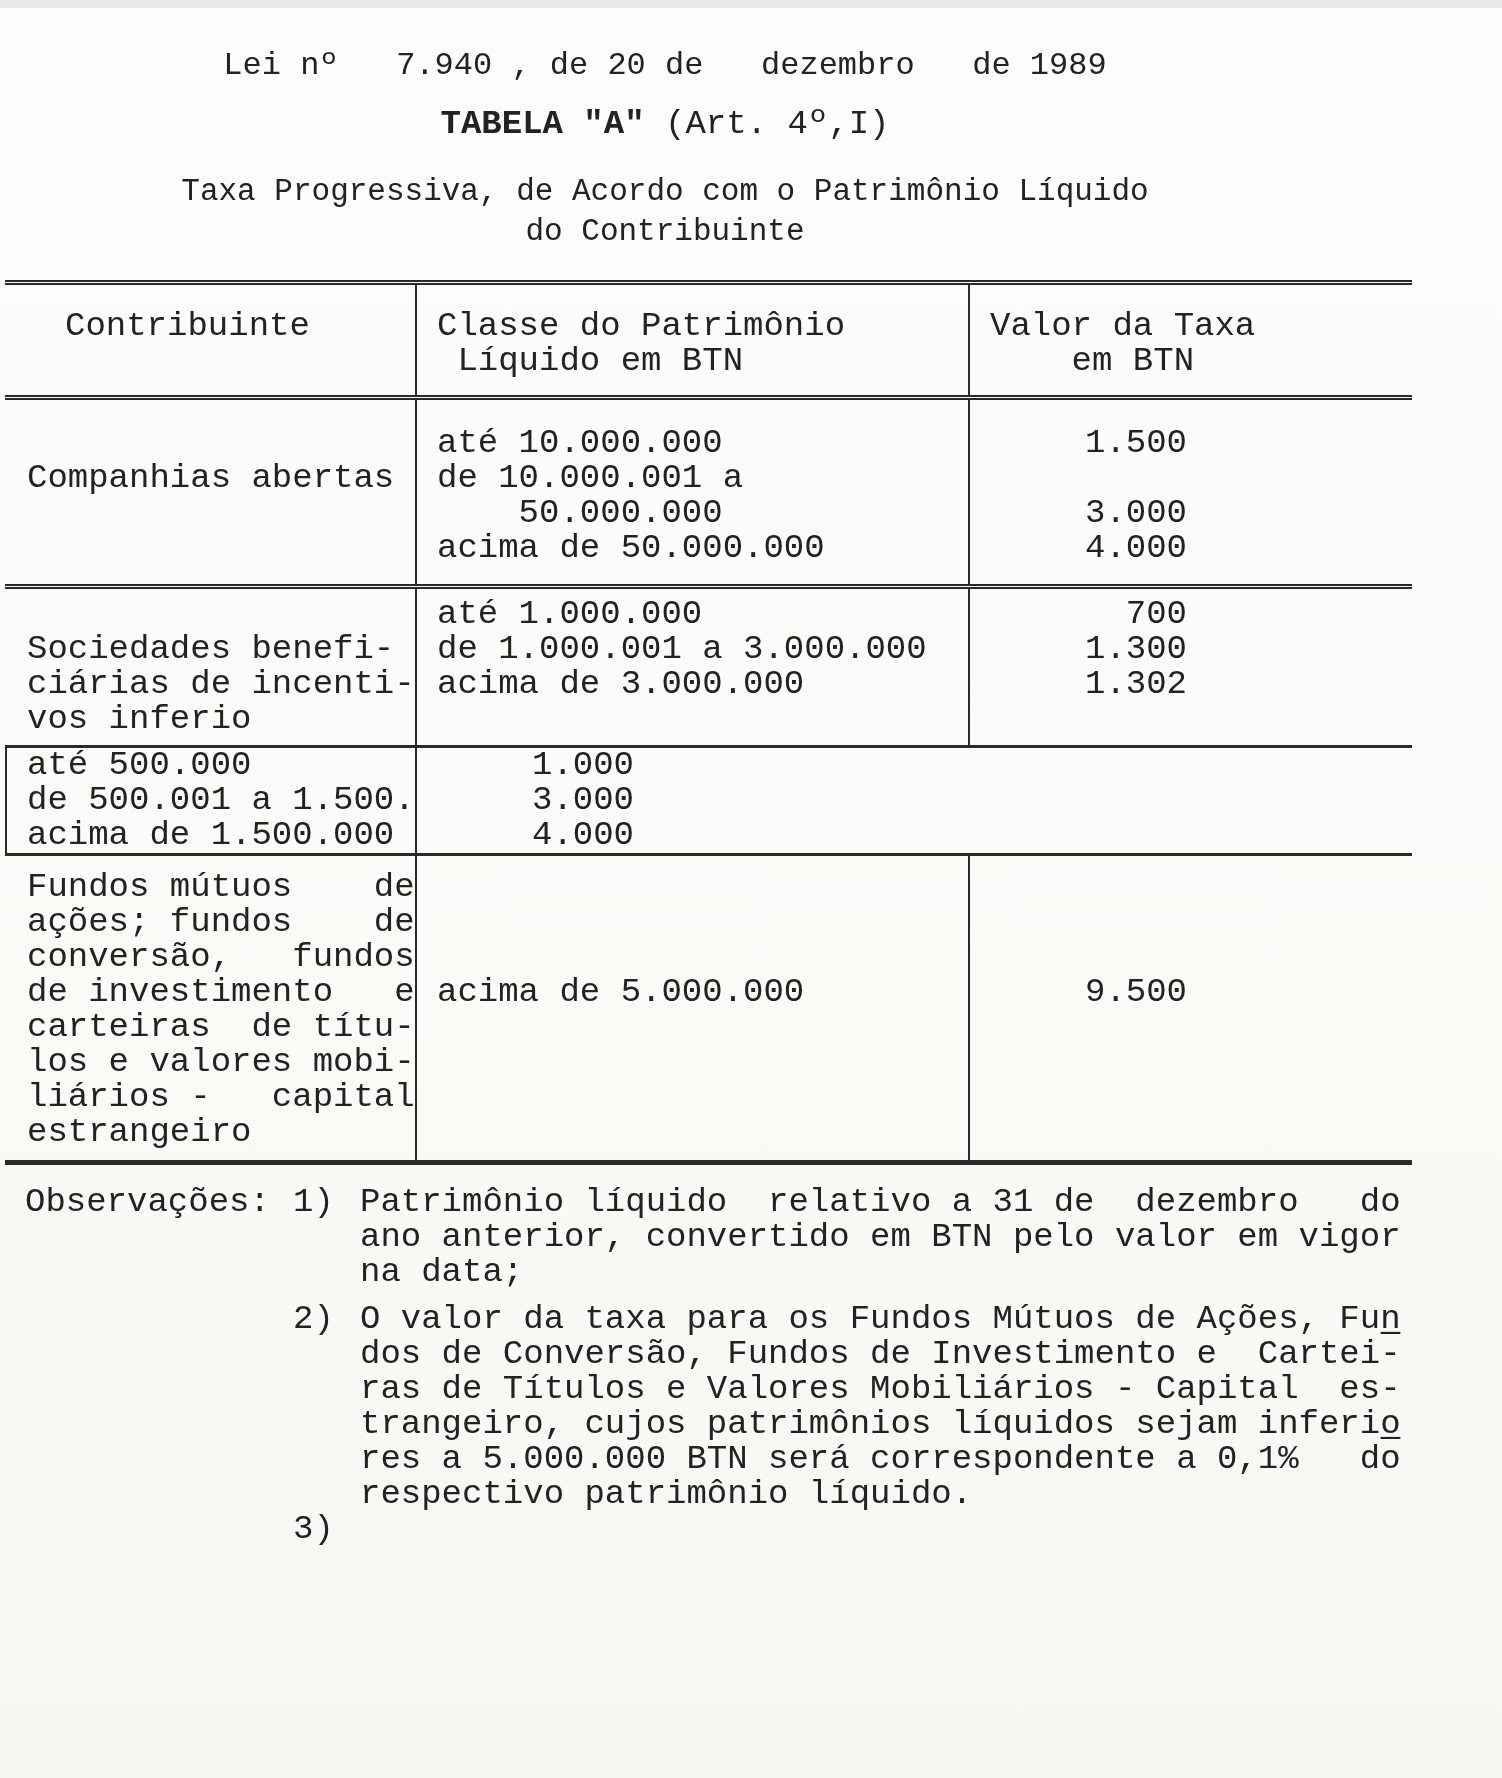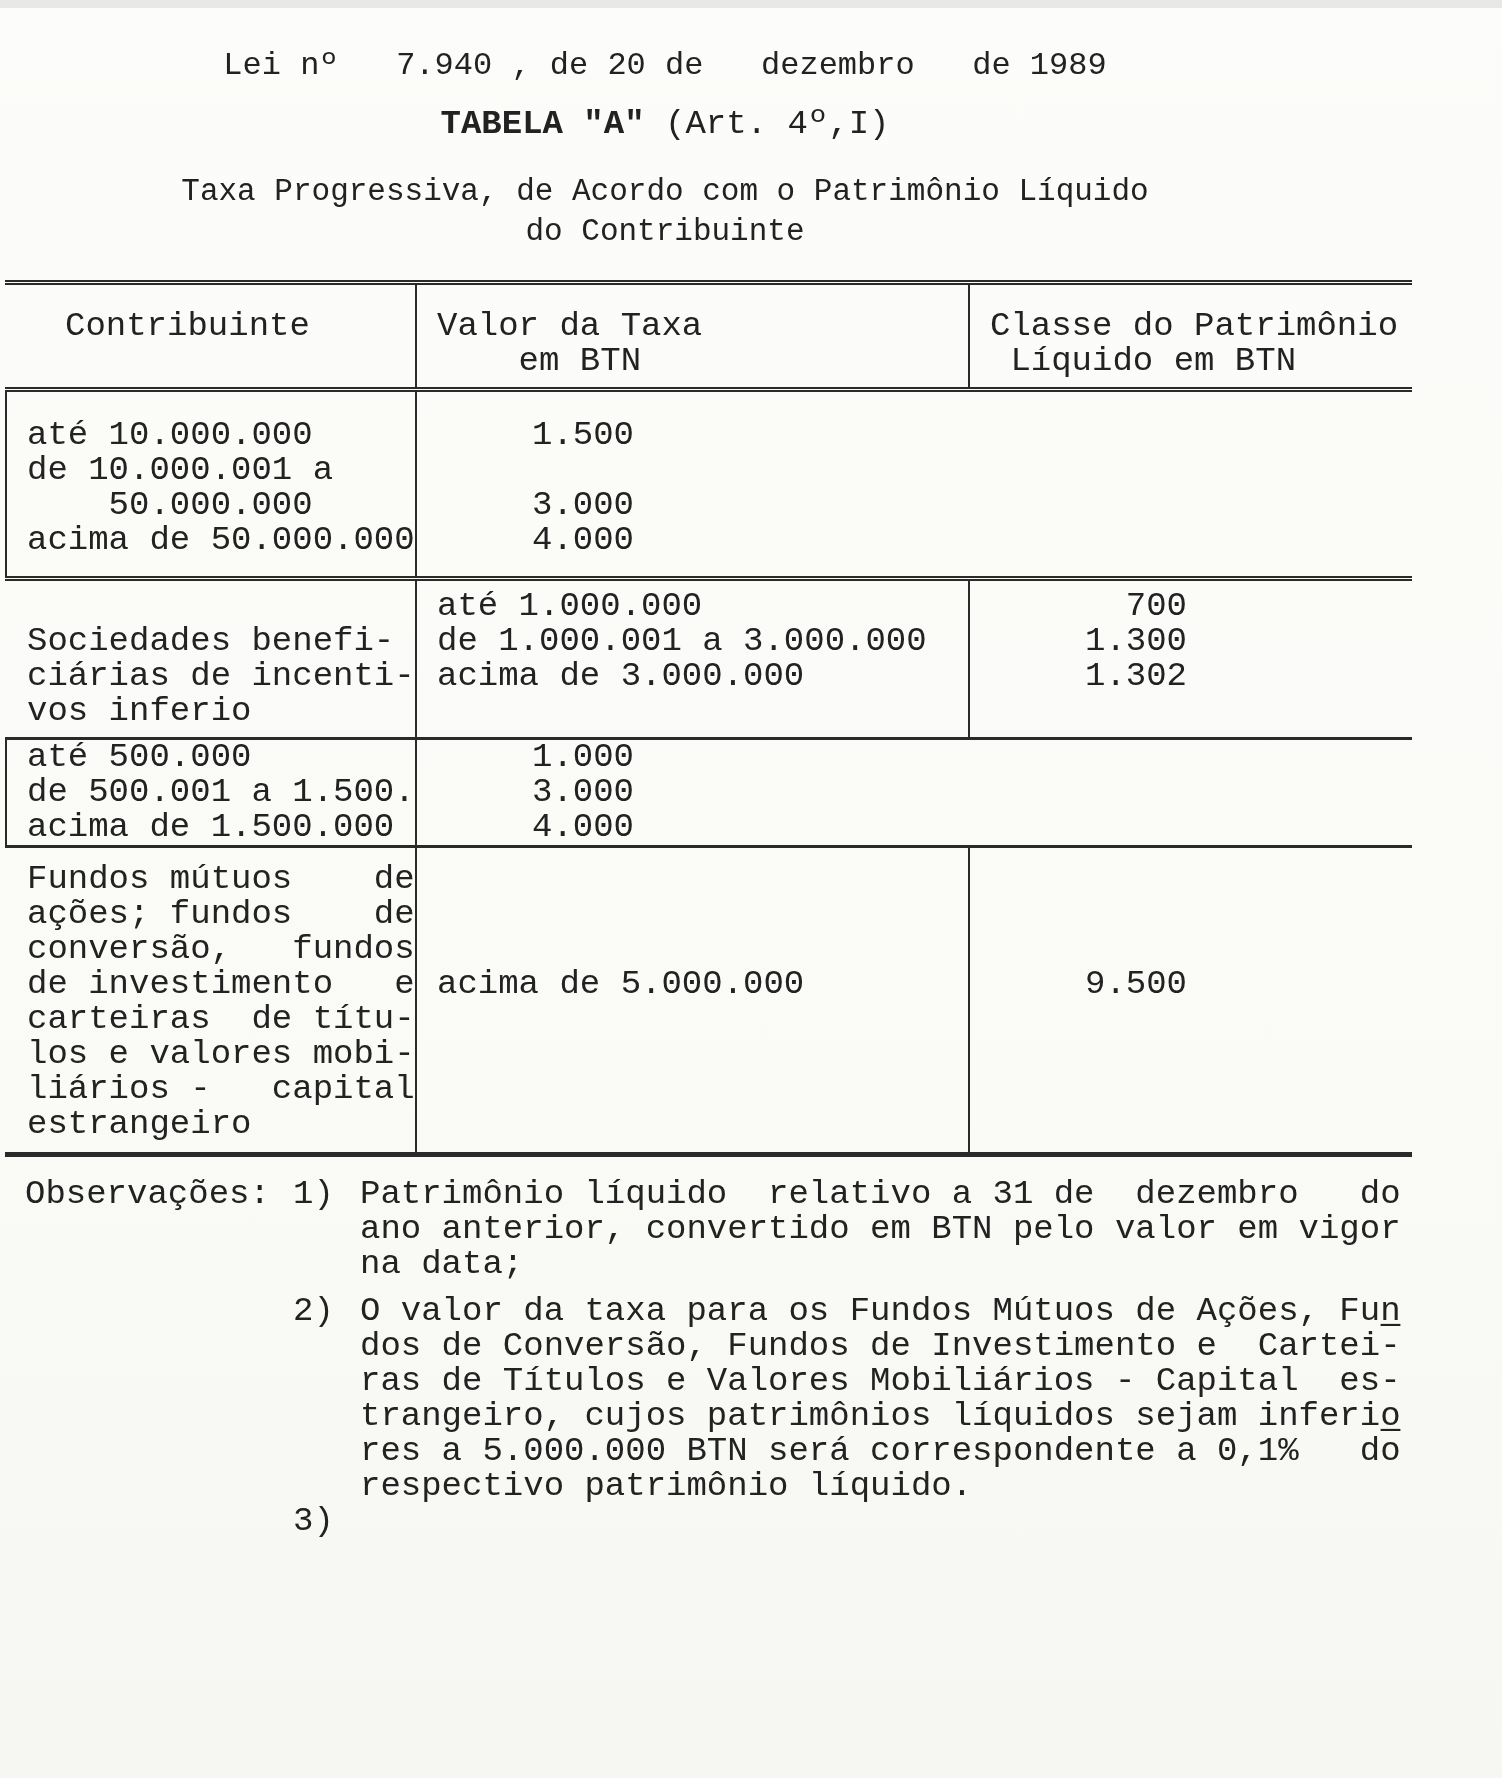--- a/index.html
+++ b/index.html
@@ -38,21 +38,21 @@
     grid-template-columns:410px 553px 444px;
   }
   .trow.sep-double{border-top:5px double #2a2a2a;}
   .trow.sep-solid{border-top:3px solid #2a2a2a;}
   .cell{
     white-space:pre;
     line-height:35px;
     overflow:hidden;
   }
   .c2,.c3{border-left:2px solid #2a2a2a;}
-  .thead .cell{padding-top:24px;padding-bottom:8px;}
+  .thead .cell{padding-top:24px;padding-bottom:16px;}
   .thead .c1{padding-left:60px;}
   .thead .c2{padding-left:20px;}
   .thead .c3{padding-left:20px;}
   .r1 .cell{padding-top:26px;padding-bottom:18px;}
   .r2 .cell{padding-top:8px;padding-bottom:8px;}
   .r3 .cell{padding-top:0px;padding-bottom:0px;}
   .r4 .cell{padding-top:14px;padding-bottom:10px;}
   .body-c1{padding-left:22px;}
   .body-c2{padding-left:20px;}
   .body-c3{padding-left:115px;}
@@ -74,27 +74,29 @@
     <div class="law-line">Lei nº   7.940 , de 20 de   dezembro   de 1989</div>
     <div class="tabela-line"><span class="bold">TABELA "A"</span><span> (Art. 4º,I)</span></div>
     <div class="subtitle first">Taxa Progressiva, de Acordo com o Patrimônio Líquido</div>
     <div class="subtitle">do Contribuinte</div>
   </div>
 
   <div class="ttable">
 
     <div class="trow thead">
       <div class="cell c1">Contribuinte</div>
+      <div class="cell c2">Classe do Patrimônio
+ Líquido em BTN</div>
       <div class="cell c3">Valor da Taxa
     em BTN</div>
-      <div class="cell c2">Classe do Patrimônio
- Líquido em BTN</div>
     </div>
 
     <div class="trow r1 sep-double">
+      <div class="cell c1 body-c1">
+Companhias abertas</div>
       <div class="cell c2 body-c2">até 10.000.000
 de 10.000.001 a
     50.000.000
 acima de 50.000.000</div>
       <div class="cell c3 body-c3">1.500
 
 3.000
 4.000</div>
     </div>
 

